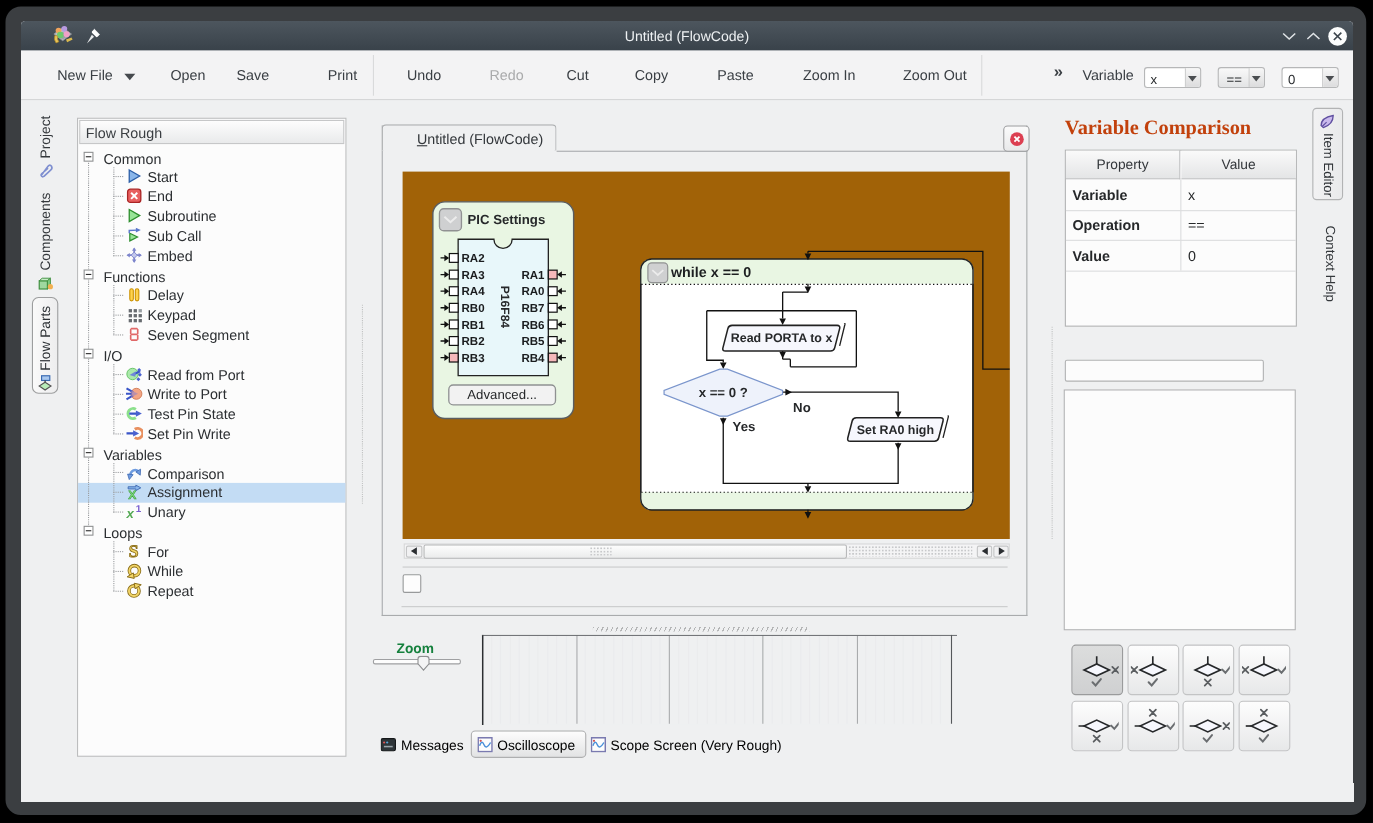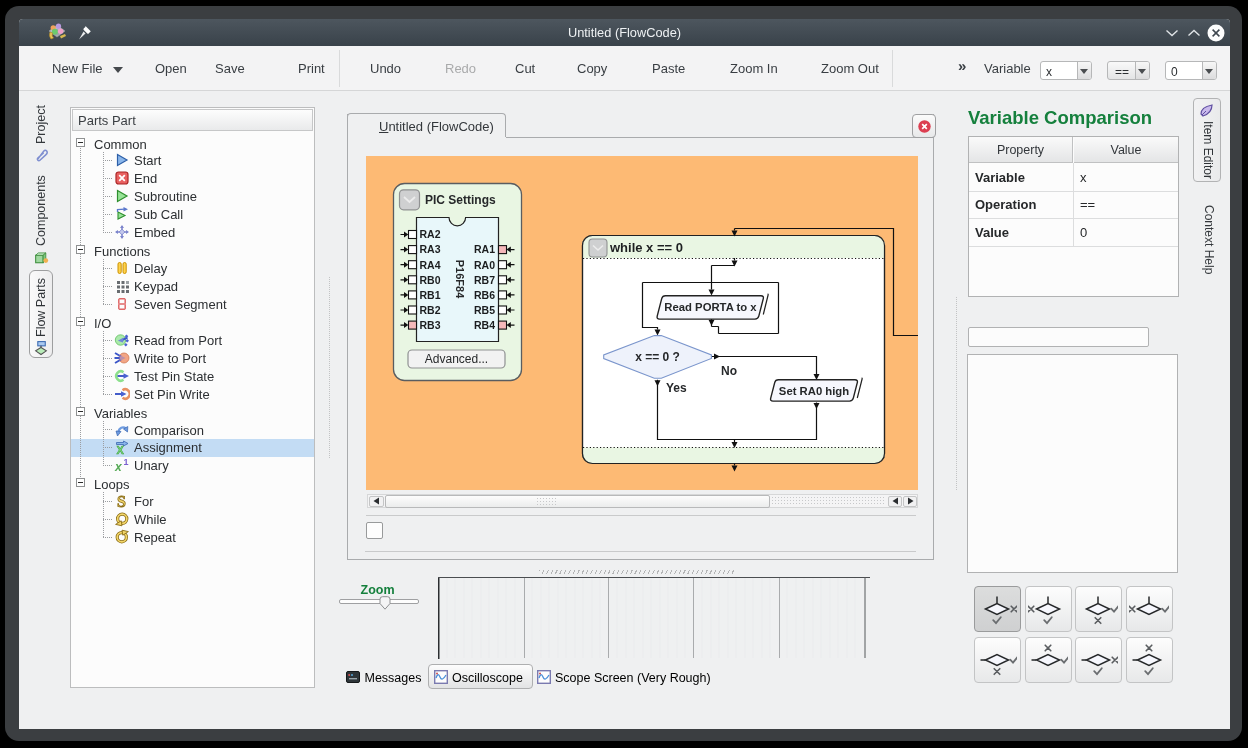--- a/index.html
+++ b/index.html
@@ -28,23 +28,23 @@
   .texp { position:absolute; width:9px; height:9px; border:1px solid #8f9192; background:#fff; }
   .texp:after { content:""; position:absolute; left:1px; right:1px; top:3px; height:1px; background:#2b2b2b; }
   .dotv { position:absolute; width:1px; border-left:1px dotted #9b9da0; }
   .doth { position:absolute; height:1px; border-top:1px dotted #9b9da0; }
   
   #cframe { position:absolute; left:328px; top:95px; width:587px; height:446px; border:1px solid #a9abad; border-top:none; }
   #ctab { position:absolute; left:328px; top:94px; width:159px; height:24px; border:1px solid #a9abad; border-bottom:none; border-radius:4px 4px 0 0; background:#eff0f1; }
   #ctab span { position:absolute; left:31px; top:5px; font-size:13px; color:#33373b; }
   #ctabline { position:absolute; left:487px; top:118px; width:428px; height:1px; background:#a9abad; }
   #closebtn { position:absolute; left:892.5px; top:95px; width:24px; height:23.5px; border:1px solid #9fa0a2; border-radius:4px; background:linear-gradient(#fbfbfb,#e8e9ea); }
-  #canvas { position:absolute; left:347px; top:137px; width:552px; height:334px; background:#fdba74; opacity:0.999; }
+  #canvas { position:absolute; left:347px; top:137px; width:552px; height:334px; background:#a16207; opacity:0.999; }
   
-  #vctitle { position:absolute; left:949px; top:88px; font-size:18.5px; font-weight:bold; color:#15803d; }
+  #vctitle { position:absolute; left:949px; top:88px; font-size:18.5px; font-weight:bold; color:#c2410c;font-family:Liberation Serif, serif; }
   #vctable { position:absolute; left:949px; top:117px; width:211px; height:161px; background:#fcfcfc; border:1px solid #b1b2b3; }
   .vchead { position:absolute; top:0; height:26px; background:linear-gradient(#fafafa,#e4e5e6); border-bottom:1px solid #c0c1c2; font-size:12.5px; color:#33373b; text-align:center; line-height:26px; }
   .vcrow { position:absolute; font-size:13px; }
   #vcinput { position:absolute; left:949px; top:308px; width:181px; height:20px; background:#fcfcfc; border:1px solid #b1b2b3; border-radius:2px; }
   #vclist { position:absolute; left:948px; top:335px; width:211px; height:219px; background:#fcfcfc; border:1px solid #b1b2b3; }
   .ibtn { position:absolute; width:47px; height:46px; border:1px solid #c3c4c5; border-radius:4px; background:linear-gradient(#fdfdfd,#e7e8e9); }
   .ibtn.sel { background:linear-gradient(#dcdddd,#cfd0d1); border-color:#9a9b9c; }
   
   .btab { position:absolute; top:645px; font-size:12.5px; color:#000000; white-space:nowrap; }
   #oscbtn { position:absolute; left:409px; top:645px; width:105px; height:25px; border:1px solid #aeafb0; border-radius:4px; background:linear-gradient(#fdfdfd,#e2e3e4); }
@@ -132,21 +132,21 @@
   <div class="abs" style="left:10px;top:251.3px;width:24px;height:87.5px;border:1px solid #9d9e9f;border-radius:6px;background:linear-gradient(90deg,#fafafa,#ededee)"></div>
   <span class="abs rot-up" style="left:15px;top:318px;color:#2e3236">Flow Parts</span>
   <svg class="abs" style="left:14px;top:320.7px" width="16" height="16" viewBox="0 0 15 15">
     <rect x="4.5" y="1.5" width="7" height="4" fill="#a9c8ef" stroke="#3a6ab2" stroke-width="1"></rect>
     <path d="M7.5,5.5 L7.5,7" stroke="#333" stroke-width="1"></path>
     <polygon points="7.5,7 12.5,10.2 7.5,13.6 2.5,10.2" fill="#b9ecb9" stroke="#555" stroke-width="1"></polygon>
   </svg>
 
   <div id="treepanel">
     <div id="treehead">
-        <span>Parts Part</span>
+        <span>Flow Rough</span>
       </div>
   </div>
   <div id="treerows">
 
     <div class="abs" style="left:52px;top:420.3px;width:243px;height:18px;background:#c3dcf4"></div>
 
     <div class="dotv" style="left:61px;top:128.5px;height:331px"></div>
     <div class="dotv" style="left:84px;top:132.5px;height:81px"></div>
     <div class="dotv" style="left:84px;top:240.1px;height:45px"></div>
     <div class="dotv" style="left:84px;top:311.8px;height:63px"></div>

